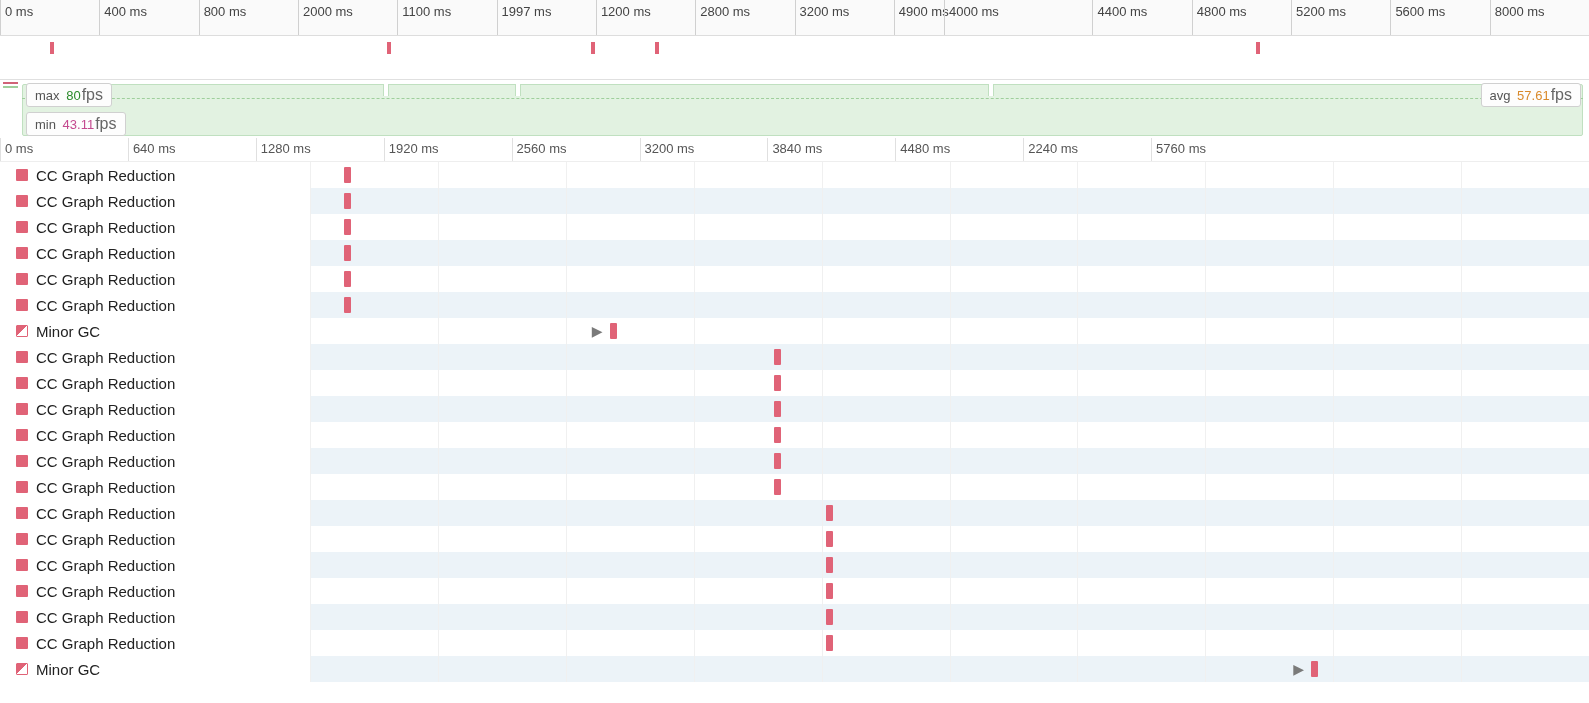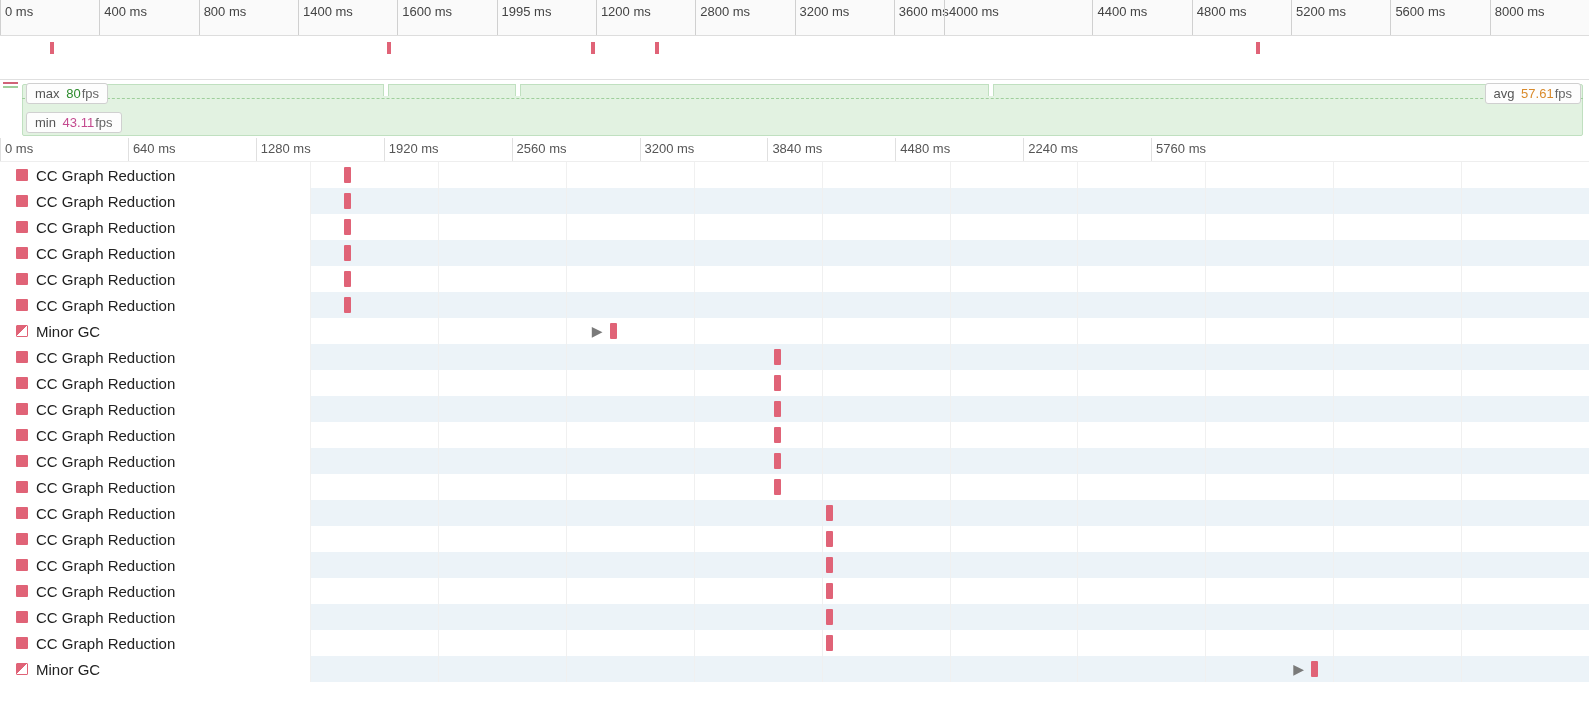--- a/index.html
+++ b/index.html
@@ -11,21 +11,21 @@
   .overview-strip { position:relative; width:100%; height:44px; border-bottom:1px solid #e0e0e0; }
   .overview-strip .mark { position:absolute; top:6px; width:4px; height:12px; background:#e06377; }
   
   .fps-lane { position:relative; width:100%; height:58px; }
   .fps-lane .fps-fill { position:absolute; left:22px; right:6px; top:4px; bottom:2px; background:#e2f2e1; border:1px solid #c0e0c0; border-radius:2px; }
   .fps-lane .fps-dash { position:absolute; left:22px; right:6px; top:18px; border-top:1px dashed #9fcf9c; }
   .fps-lane .fps-dip { position:absolute; top:4px; width:6px; height:12px; background:#fff; border-left:1px solid #c0e0c0; border-right:1px solid #c0e0c0; }
   .fps-badge { position:absolute; background:#fdfdfd; border:1px solid #d0d0d0; border-radius:3px; padding:2px 8px; font-size:13px; white-space:nowrap; }
   .fps-badge .lbl { color:#555; margin-right:3px; }
   .fps-badge .val { font-weight:500; }
-  .fps-badge .unit { color:#666; font-size:13px; margin-left:1px; }
+  .fps-badge .unit { color:#666; font-size:16px; margin-left:1px; }
   .max { top:3px; left:26px; }
   .max .val { color:#2b8a2b; }
   .min { top:32px; left:26px; }
   .min .val { color:#c44a8f; }
   .avg { top:3px; right:8px; }
   .avg .val { color:#d98a2b; }
   .fps-handle { position:absolute; left:3px; top:2px; width:15px; height:10px; }
   .fps-handle::before { content:""; position:absolute; left:0; top:0; width:15px; border-top:2px solid #d06377; }
   .fps-handle::after  { content:""; position:absolute; left:0; top:4px; width:15px; border-top:2px solid #9fcf9c; }
   
@@ -45,27 +45,27 @@
   .row .tri { position:absolute; top:5px; font-size:14px; color:#7a7a7a; }
   .lane .grid { position:absolute; top:0; bottom:0; border-left:1px solid #f0f0f0; }
 </style>
 </head>
 <body>
 
 <div class="overview-ruler" id="ov-ruler">
     <div class="tick" style="left: 0px;">0 ms</div>
     <div class="tick" style="left: 99.3125px;">400 ms</div>
     <div class="tick" style="left: 198.625px;">800 ms</div>
-    <div class="tick" style="left: 297.938px;">1400 ms</div>
-    <div class="tick" style="left: 397.25px;">1600 ms</div>
-    <div class="tick" style="left: 496.562px;">1995 ms</div>
+    <div class="tick" style="left: 297.938px;">2000 ms</div>
+    <div class="tick" style="left: 397.25px;">1100 ms</div>
+    <div class="tick" style="left: 496.562px;">1997 ms</div>
     <div class="tick" style="left: 595.875px;">1200 ms</div>
     <div class="tick" style="left: 695.188px;">2800 ms</div>
     <div class="tick" style="left: 794.5px;">3200 ms</div>
-    <div class="tick" style="left: 893.812px;">3600 ms</div>
+    <div class="tick" style="left: 893.812px;">4900 ms</div>
     <div class="tick" style="left: 944px;">4000 ms</div>
     <div class="tick" style="left: 1092.44px;">4400 ms</div>
     <div class="tick" style="left: 1191.75px;">4800 ms</div>
     <div class="tick" style="left: 1291.06px;">5200 ms</div>
     <div class="tick" style="left: 1390.38px;">5600 ms</div>
     <div class="tick" style="left: 1489.69px;">8000 ms</div>
   </div>
 
 <div class="overview-strip" id="ov-strip">
     <div class="mark" style="left: 49.6562px;"></div>

